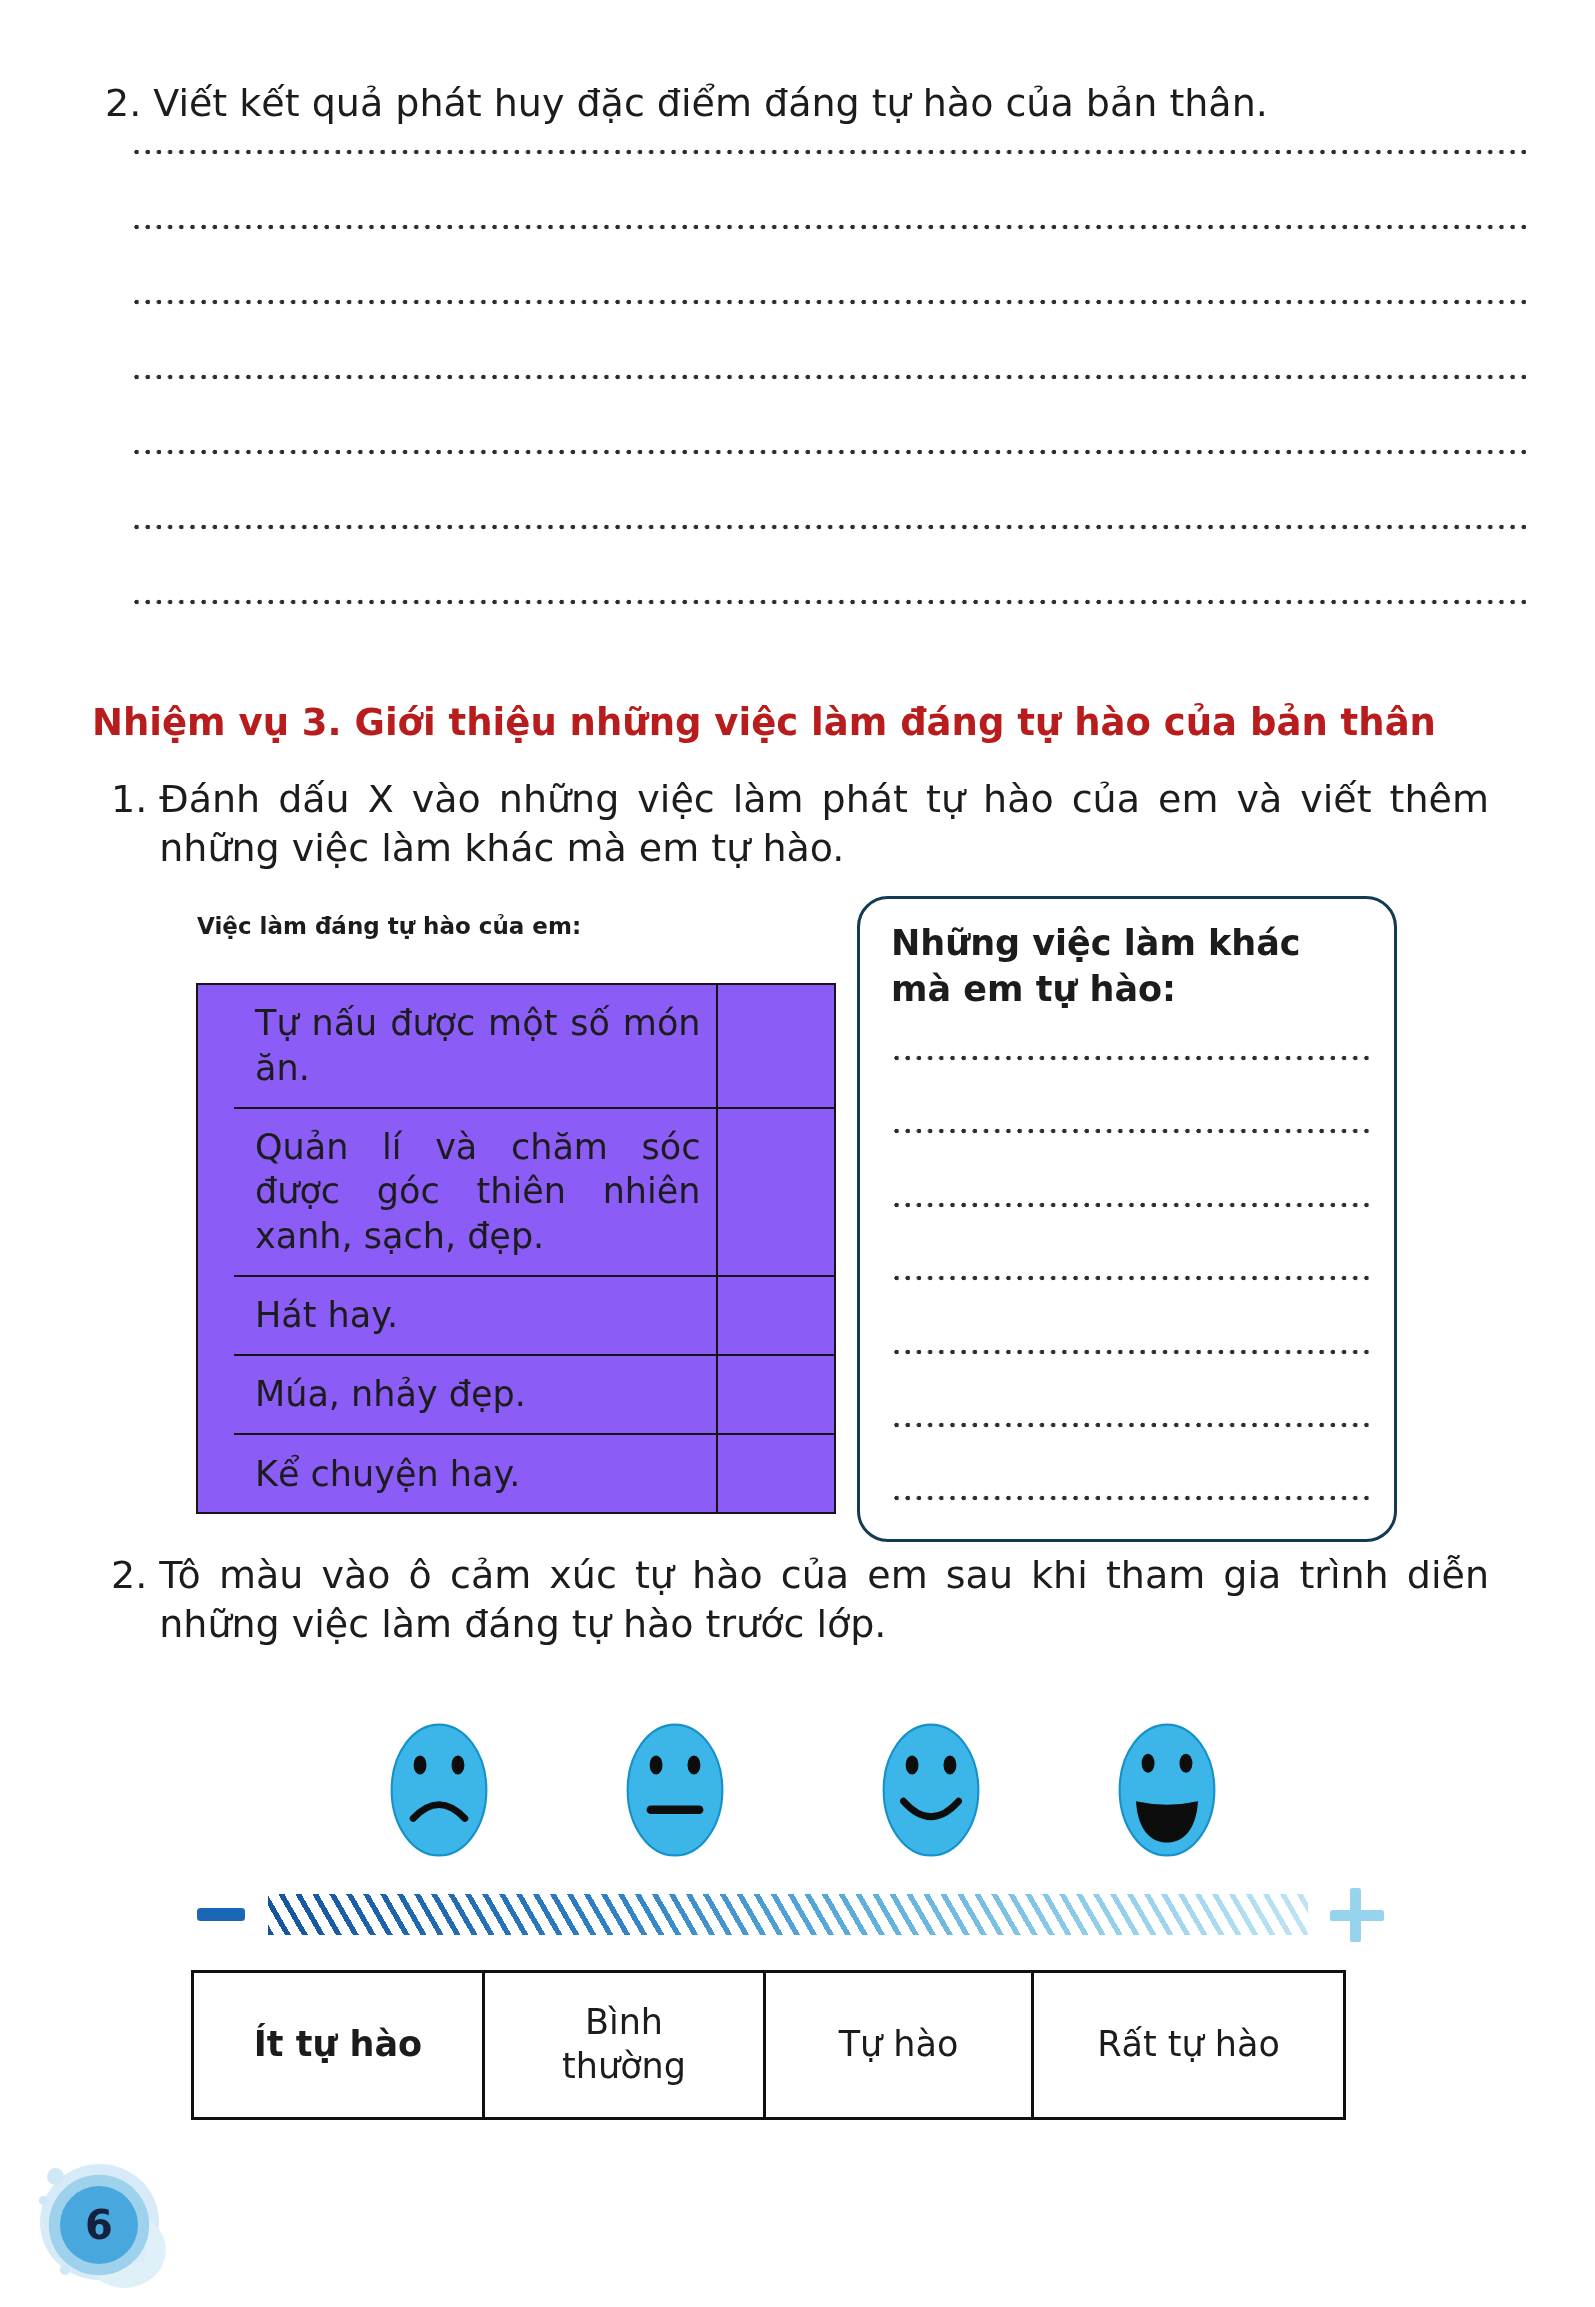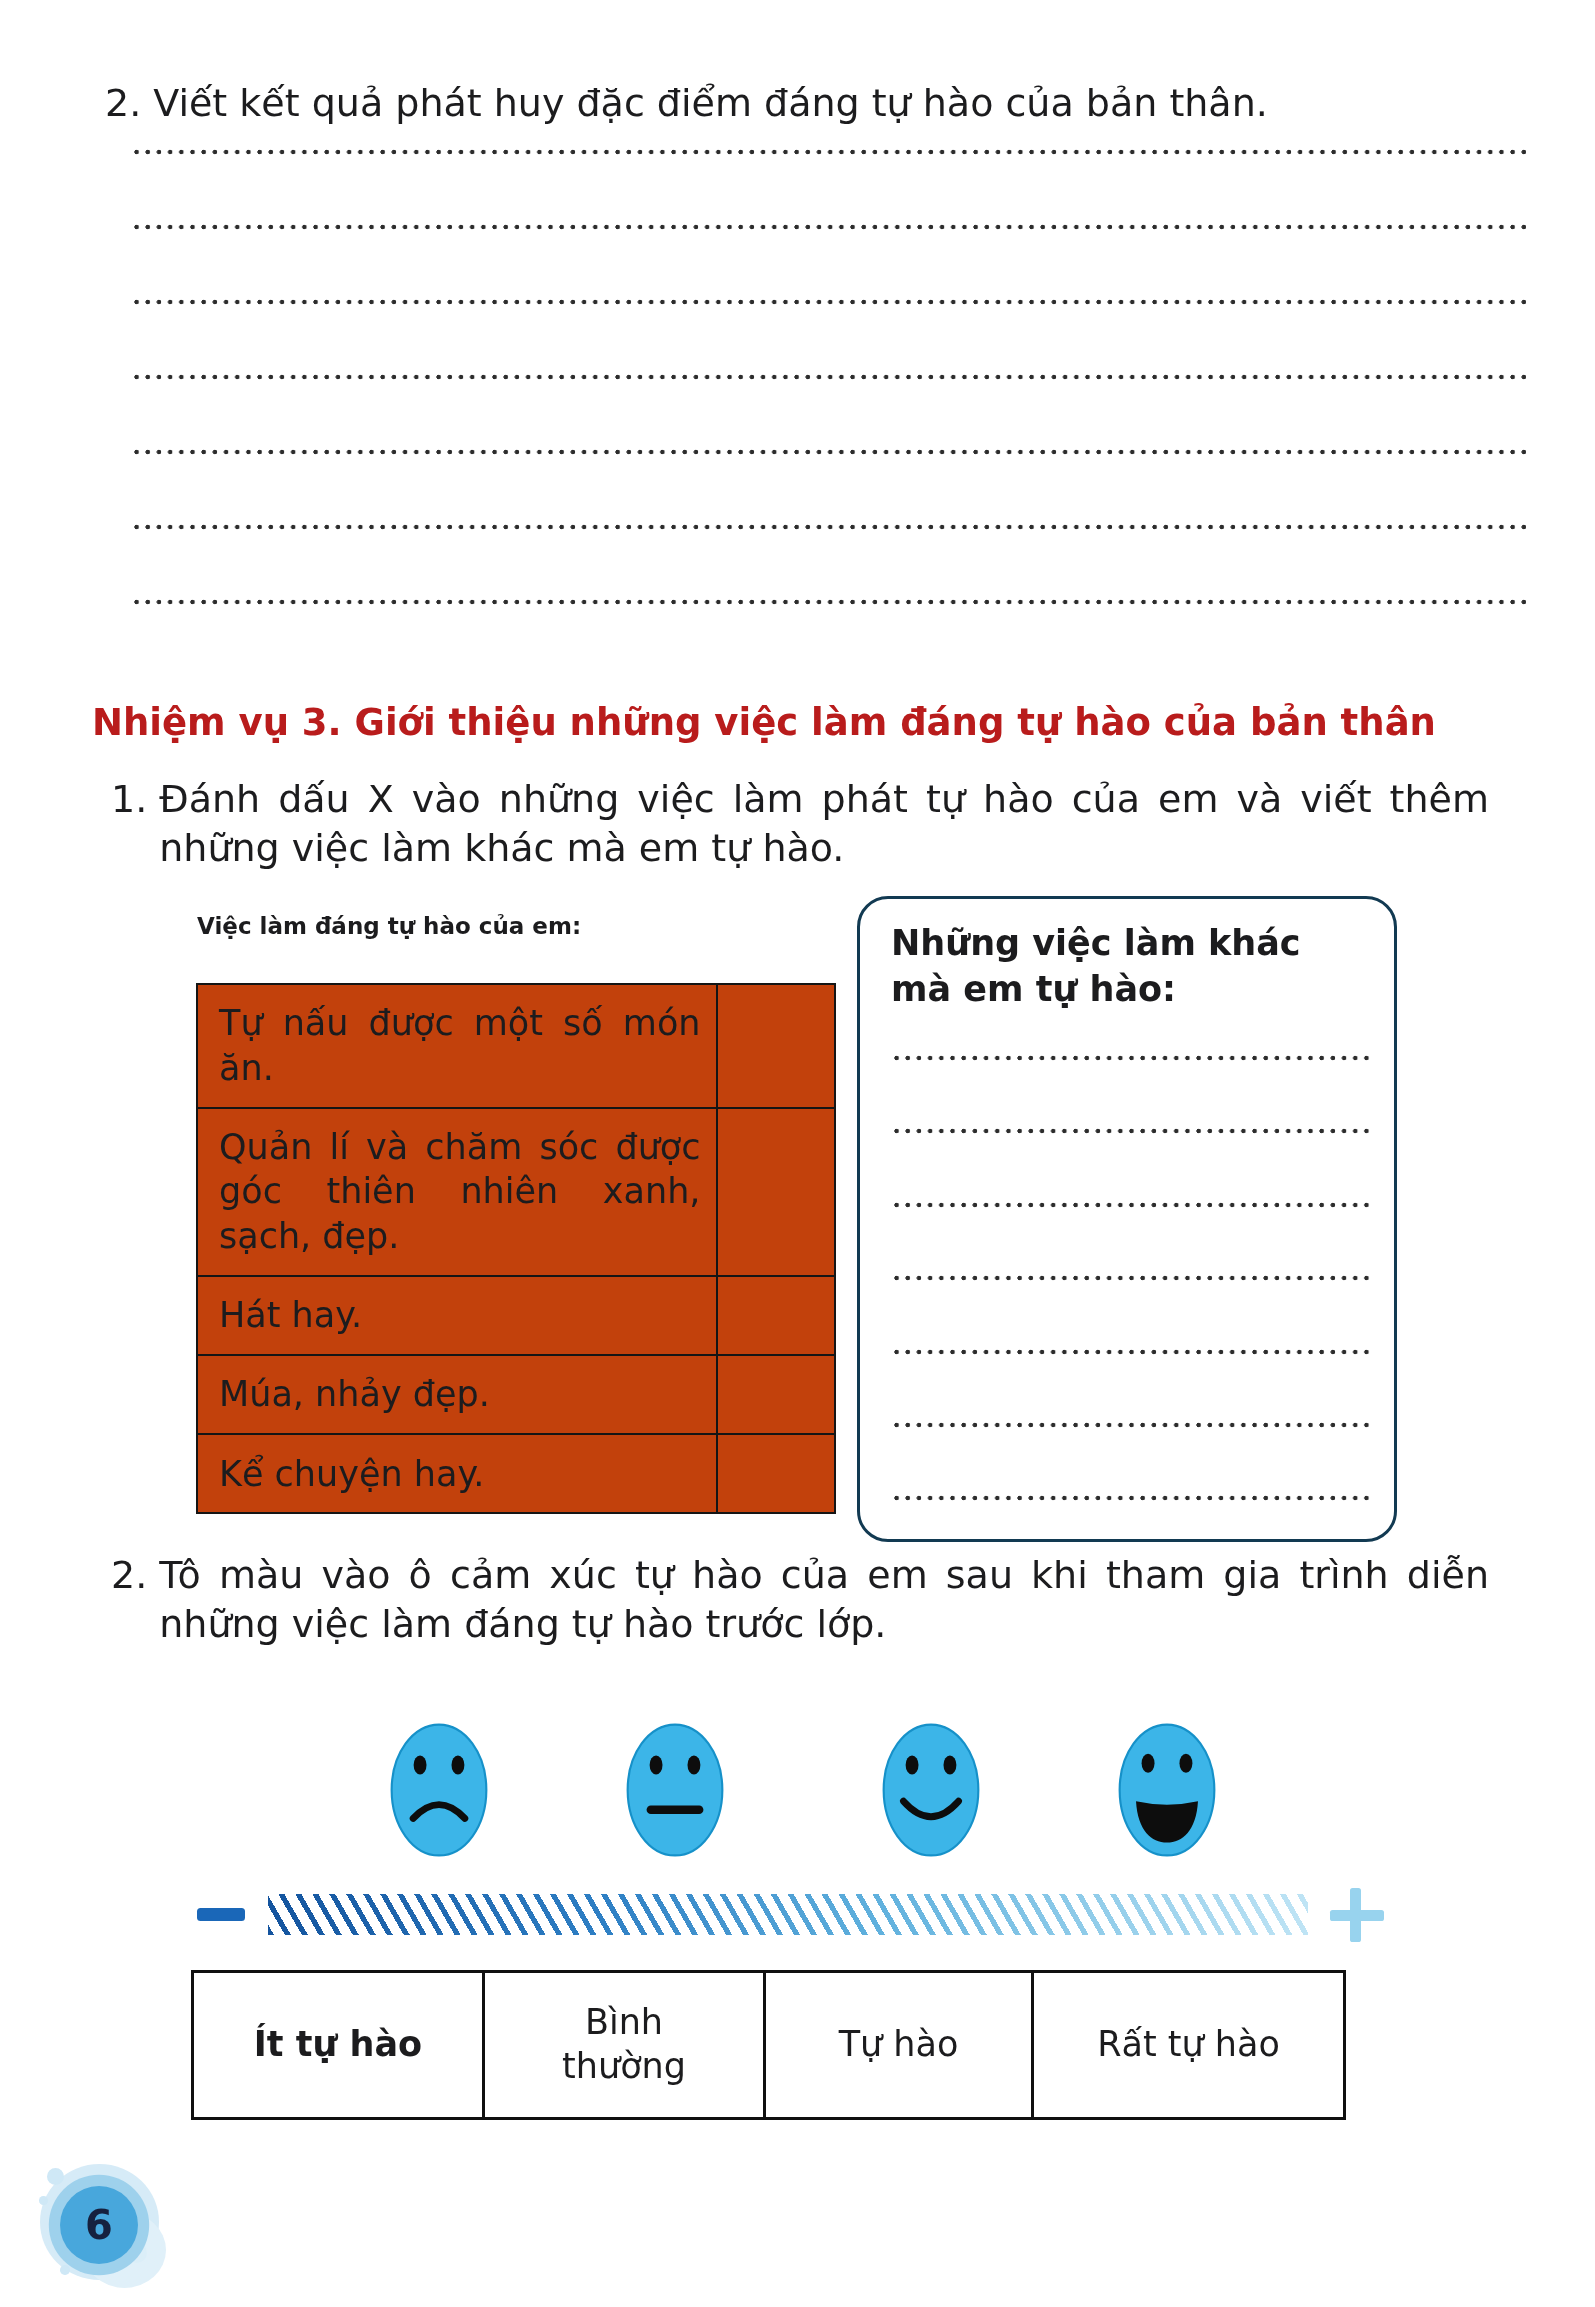--- a/index.html
+++ b/index.html
@@ -30,21 +30,21 @@
   .top-lines .dline:nth-child(7){top:599px;}
   
   .task-heading{
     position:absolute;left:92px;top:701px;margin:0;
     font-size:37px;font-weight:bold;color:#b91c1c;white-space:nowrap;
   }
   
   .col-title{position:absolute;left:197px;top:913px;font-size:23px;font-weight:bold;}
   .proud-table{
     position:absolute;left:196px;top:983px;width:640px;
-    border:2.6px solid #151515;box-sizing:border-box;background:#c2410c;
+    border:2.6px solid #151515;box-sizing:border-box;background:#8b5cf6;padding-left:36px;
   }
   .prow{display:grid;grid-template-columns:1fr 118px;border-bottom:2.6px solid #151515;}
   .prow:last-child{border-bottom:none;}
   .pcell{
     padding:16.4px 15.5px 16.4px 21px;font-size:35px;line-height:1.27;
     text-align:justify;box-sizing:border-box;
   }
   .ccell{border-left:2.6px solid #151515;}
   
   .other-box{

